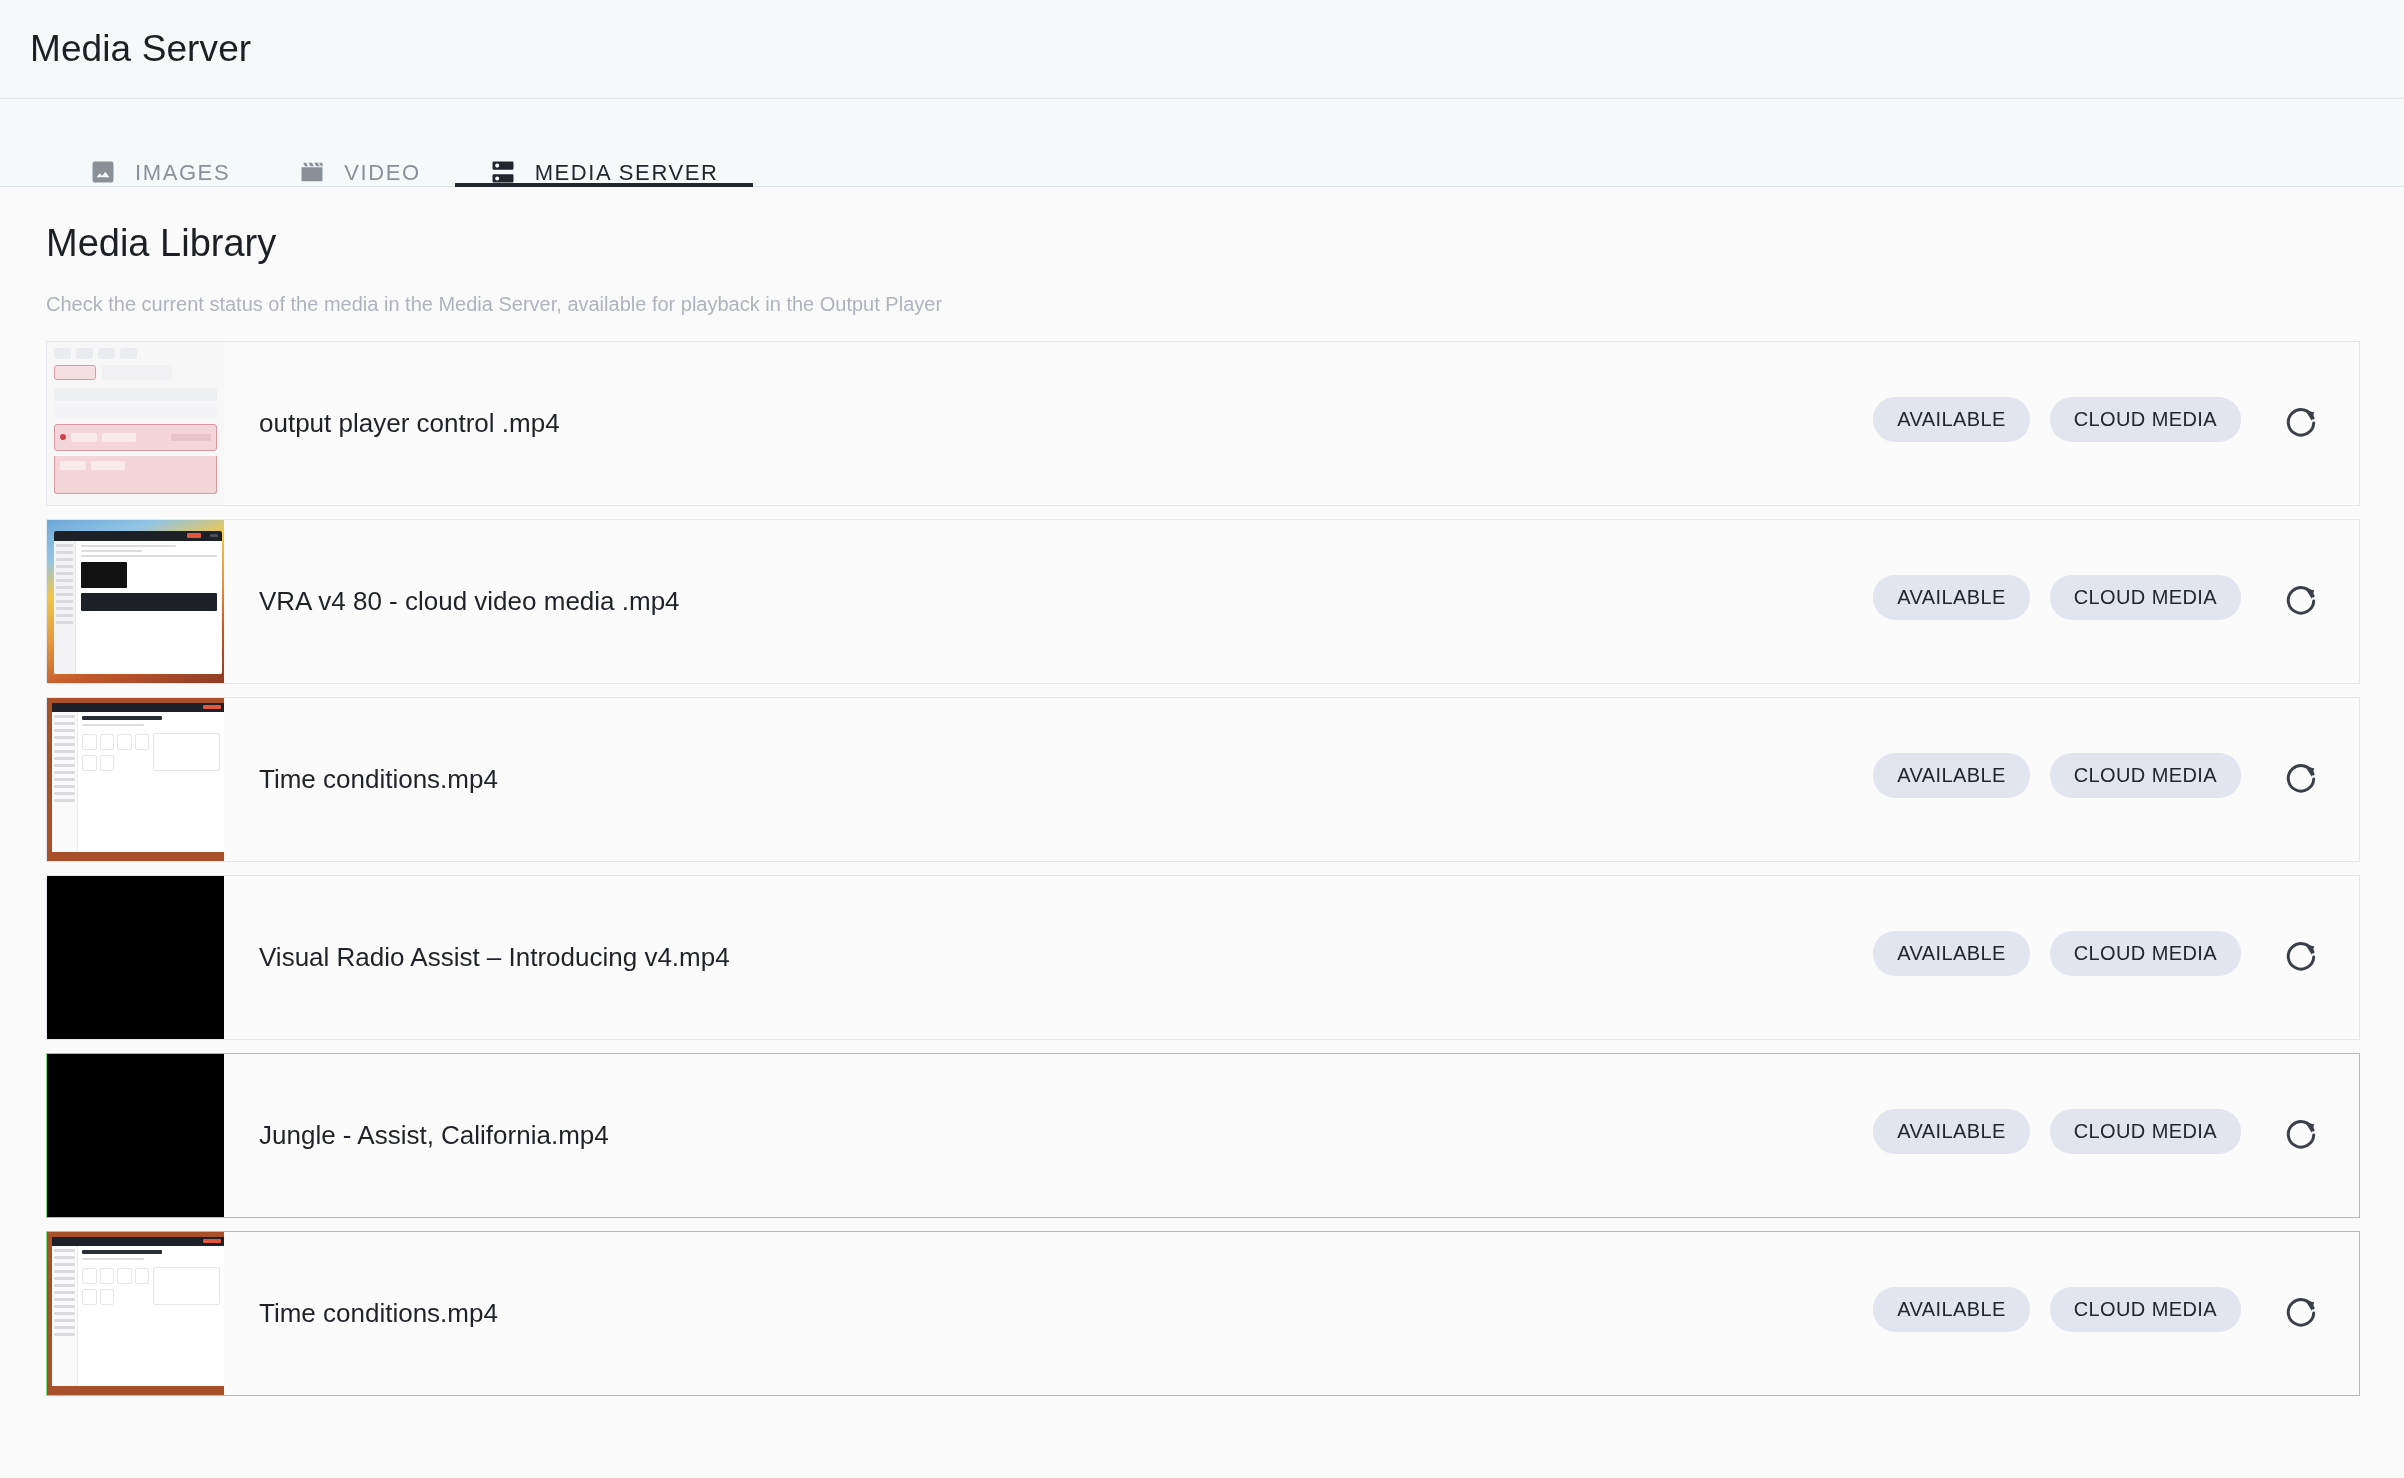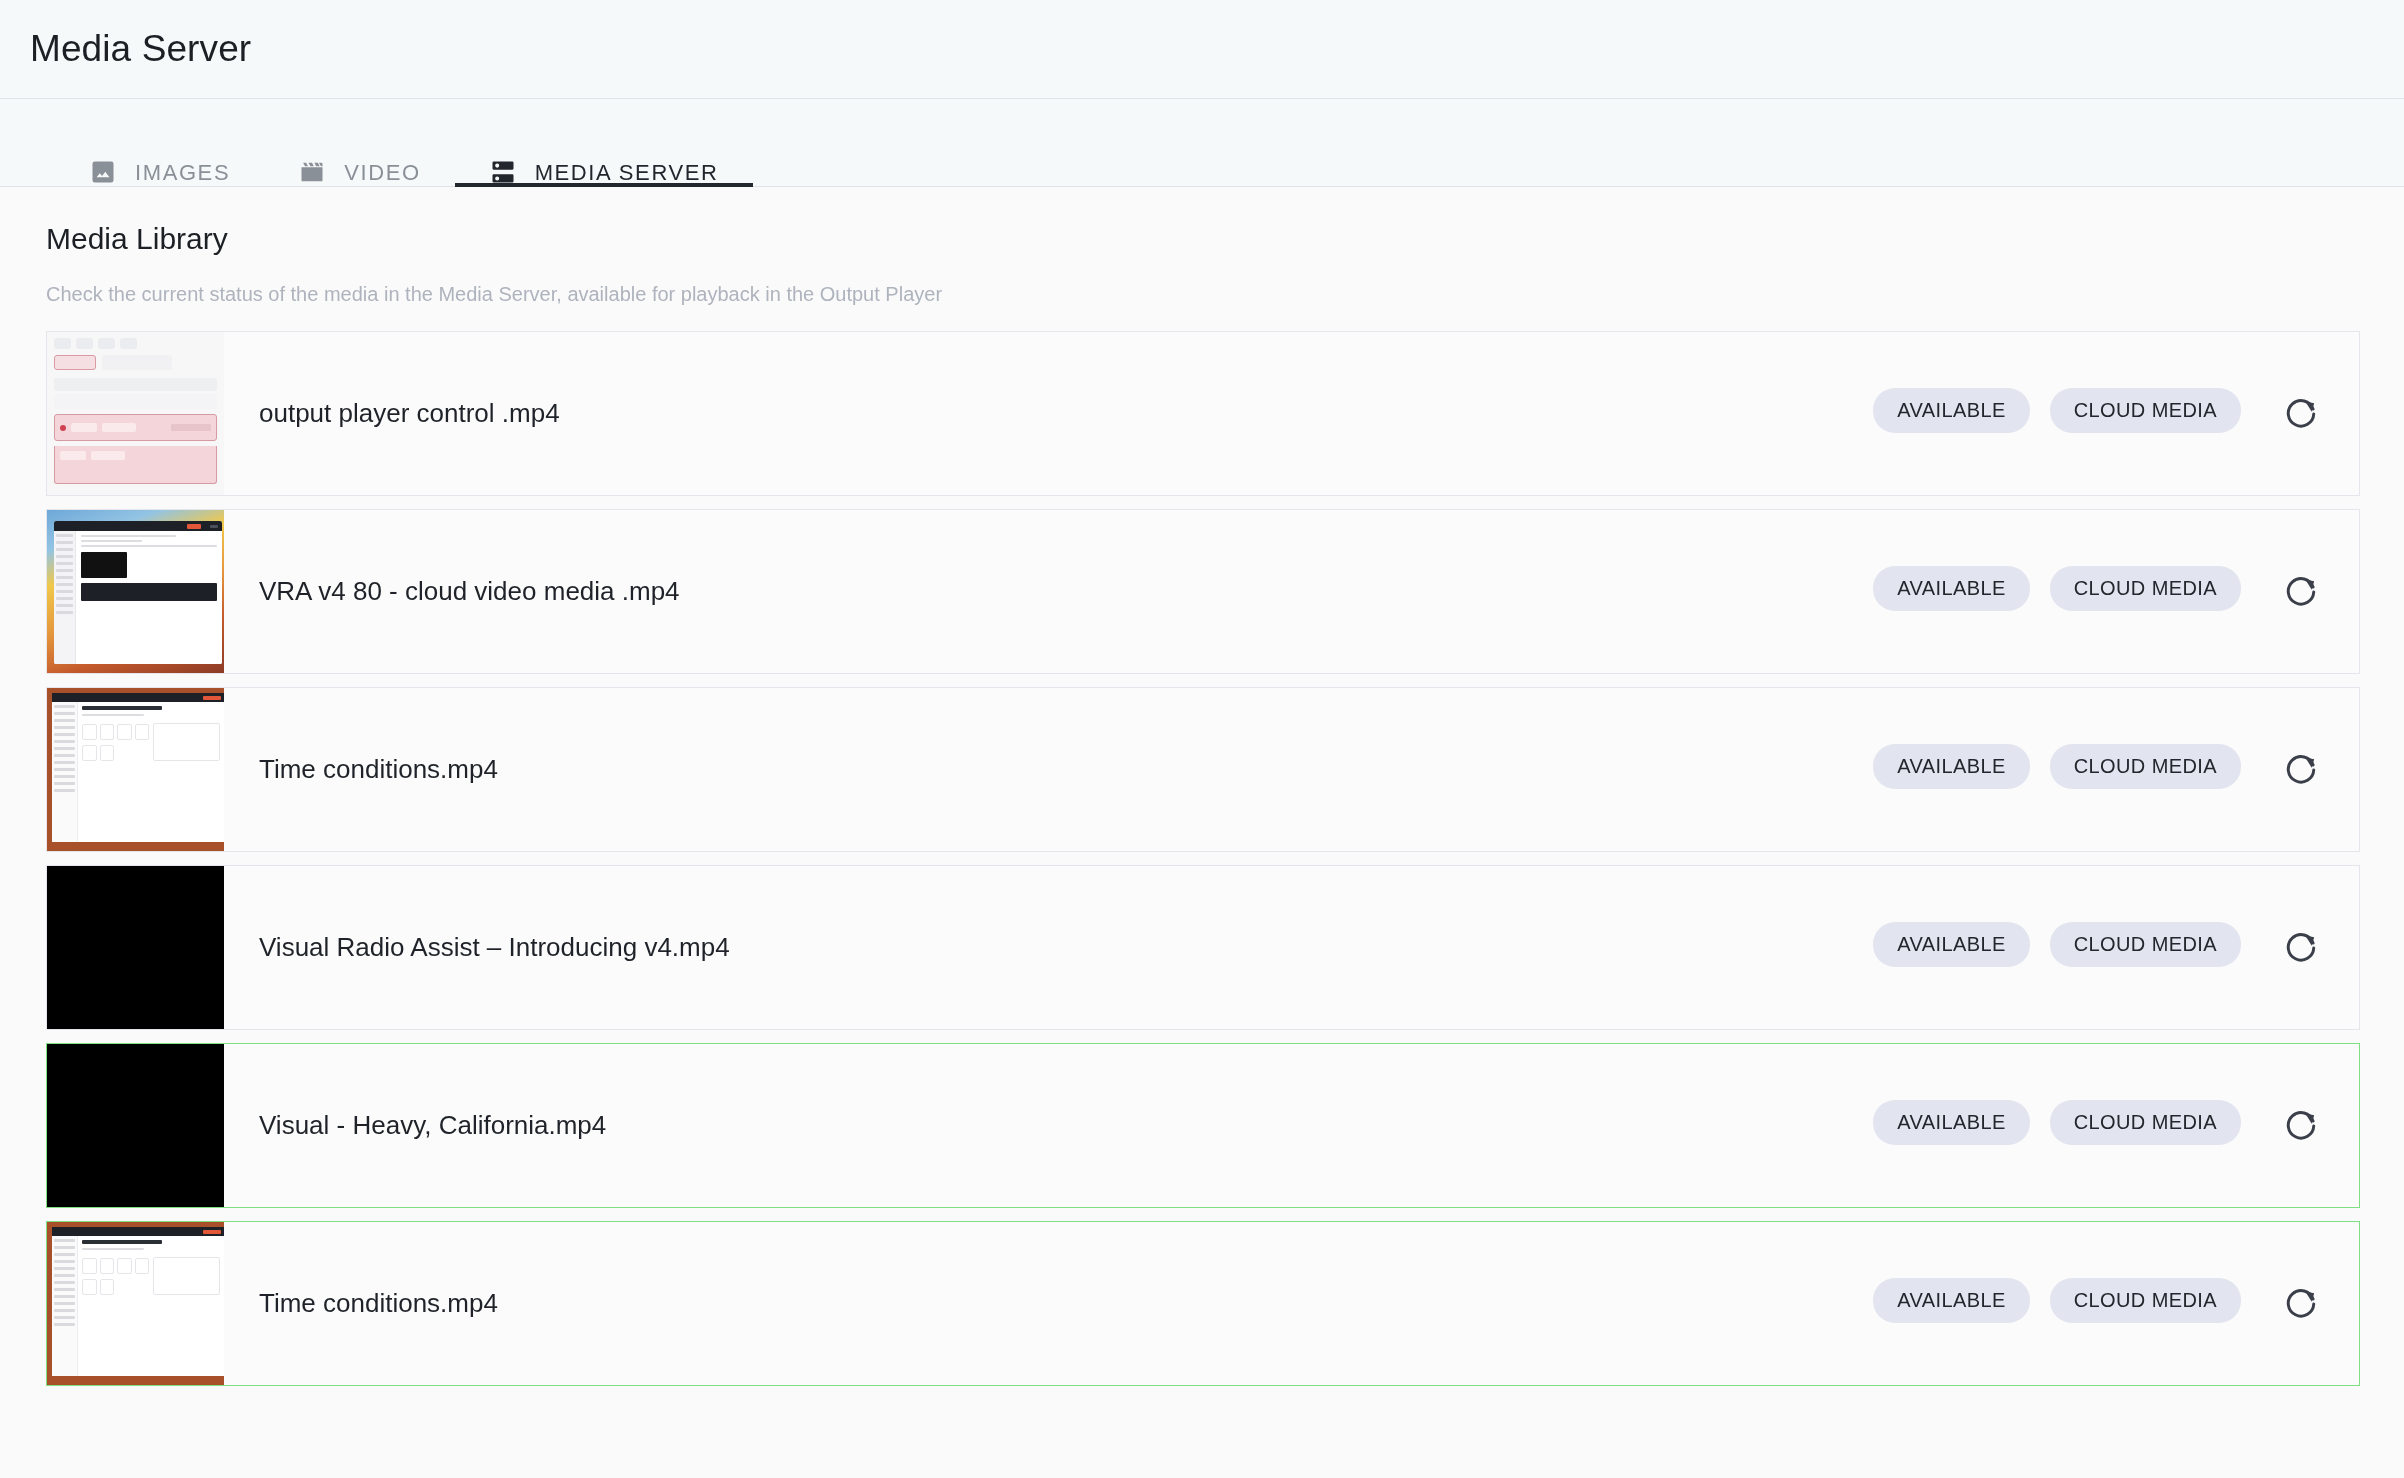--- a/index.html
+++ b/index.html
@@ -71,21 +71,21 @@
     height: 4px;
     background: #22262d;
   }
 
   
   .library {
     padding: 34px 44px 0 46px;
     background: #fafafa;
   }
   .library-title {
-    font-size: 30px;
+    font-size: 38px;
     font-weight: 400;
     color: #1c2025;
     line-height: 1.2;
   }
   .library-subtitle {
     font-size: 20px;
     color: #aeb3bd;
     margin-top: 24px;
     line-height: 1.3;
   }
@@ -437,21 +437,21 @@
             <path d="M15 3.2 L21.3 4.4 L19.6 10.4 Z" fill="currentColor" stroke="none"></path>
           </svg>
         </button>
       </div>
     </div>
 
     <div class="media-row highlight">
       <div class="thumb">
           <div class="thumb-inner" style="background:#000"></div>
         </div>
-      <div class="media-name">Visual - Heavy, California.mp4</div>
+      <div class="media-name">Jungle - Assist, California.mp4</div>
       <div class="row-actions">
         <button class="badge">AVAILABLE</button>
         <button class="badge">CLOUD MEDIA</button>
         <button class="refresh-btn">
           <svg width="34" height="34" viewBox="0 0 24 24" fill="none" stroke="currentColor" stroke-width="2.1" stroke-linecap="round">
             <path d="M20.5 8.5A9 9 0 1 0 21 12"></path>
             <path d="M15 3.2 L21.3 4.4 L19.6 10.4 Z" fill="currentColor" stroke="none"></path>
           </svg>
         </button>
       </div>

